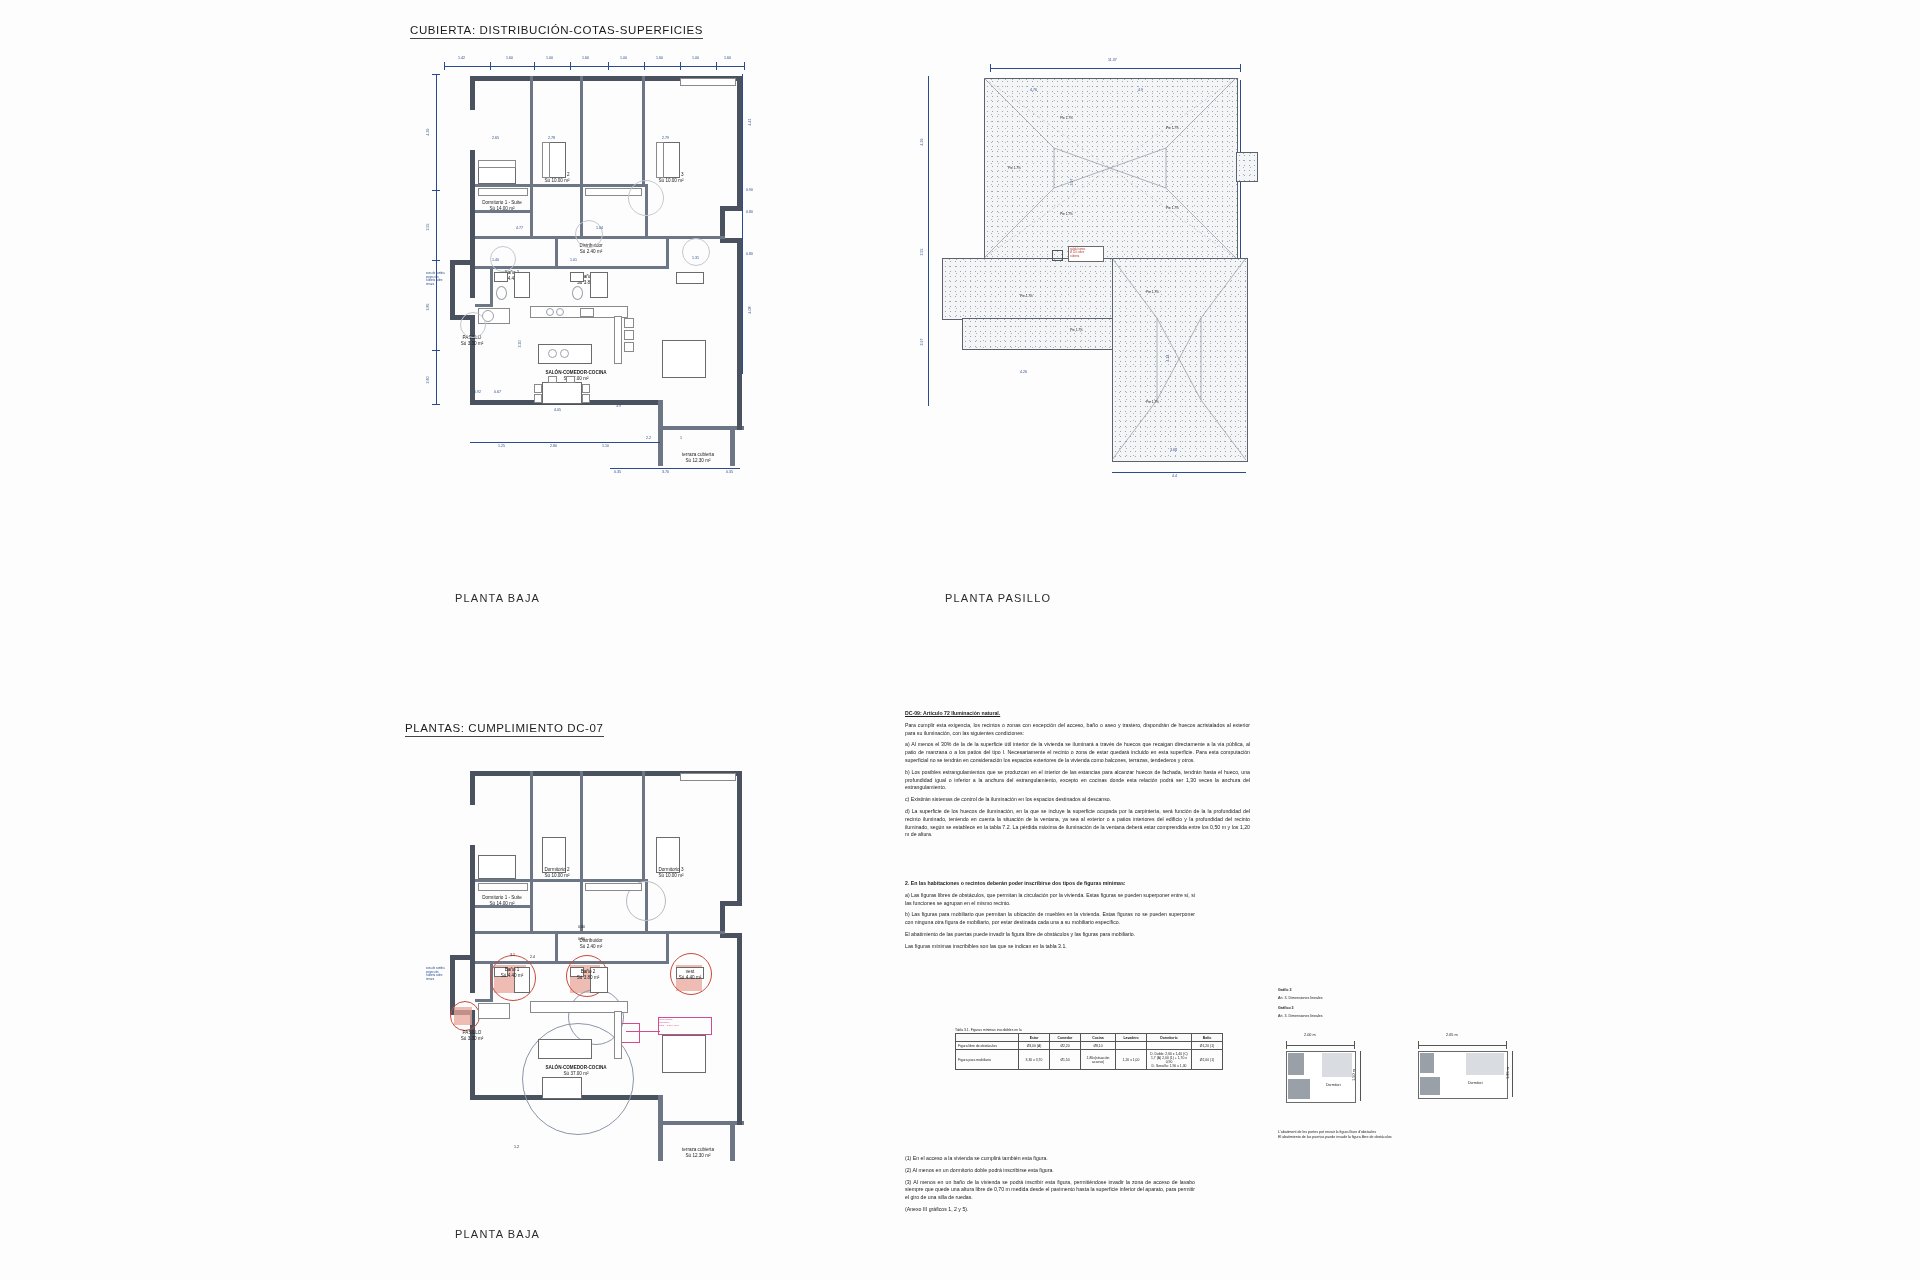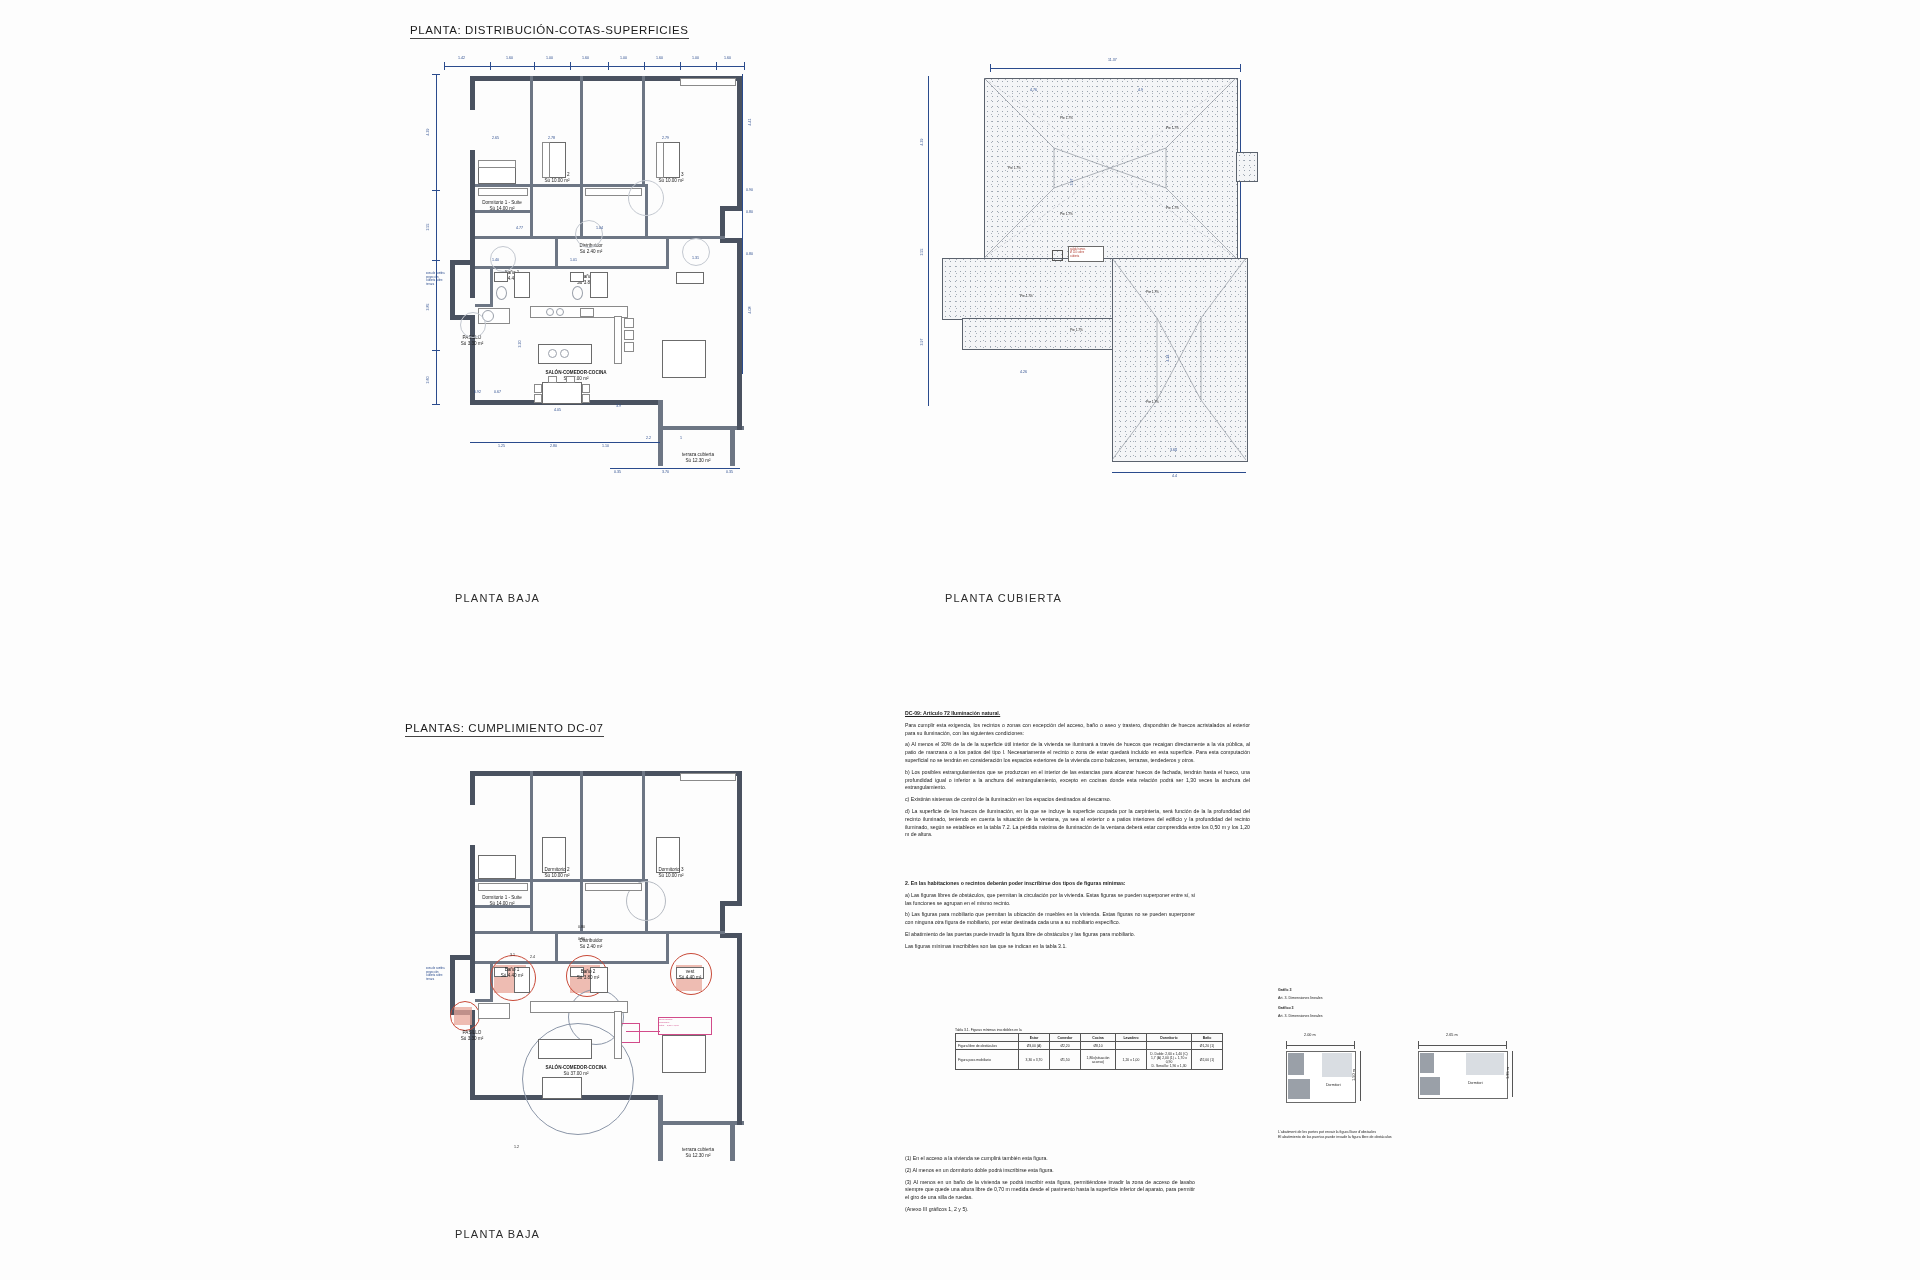--- a/index.html
+++ b/index.html
@@ -65,21 +65,21 @@
   .gdark{position:absolute;background:#9aa0a8;}
   .gnote{position:absolute;font-size:3.6px;color:#1b1b1b;}
   .gdim{position:absolute;font-size:3.8px;color:#1b1b1b;}
 </style>
 </head>
 <body>
 
 <div class="sheet">
 
   <div class="abs" style="left:410px;top:20px;">
-    <span class="ttl">PLANTA: DISTRIBUCIÓN-COTAS-SUPERFICIES</span>
+    <span class="ttl">CUBIERTA: DISTRIBUCIÓN-COTAS-SUPERFICIES</span>
   </div>
 
   <div class="plan" id="p1" style="left:430px;top:60px;width:380px;height:420px;">
 
     <div class="dimline h" style="left:14px;top:6px;width:300px;"></div>
     <div class="dimline v" style="left:14px;top:2px;height:8px;"></div>
     <div class="dimline v" style="left:60px;top:2px;height:8px;"></div>
     <div class="dimline v" style="left:104px;top:2px;height:8px;"></div>
     <div class="dimline v" style="left:140px;top:2px;height:8px;"></div>
     <div class="dimline v" style="left:178px;top:2px;height:8px;"></div>
@@ -334,21 +334,21 @@
     <div class="dim" style="left:218px;top:28px;">4.9</div>
     <div class="dim" style="left:100px;top:310px;">4.26</div>
     <div class="dim" style="left:250px;top:388px;">3.64</div>
     <div class="dim" style="left:148px;top:120px;transform:rotate(-90deg);">3.97</div>
     <div class="dim" style="left:244px;top:296px;transform:rotate(-90deg);">4.34</div>
 
     <div class="dimline h" style="left:192px;top:412px;width:134px;"></div>
     <div class="dim" style="left:252px;top:414px;">4.4</div>
   </div>
 
-  <div class="caption abs" style="left:945px;top:592px;">PLANTA CUBIERTA</div>
+  <div class="caption abs" style="left:945px;top:592px;">PLANTA PASILLO</div>
 
   <div class="abs" style="left:405px;top:718px;">
     <span class="ttl">PLANTAS: CUMPLIMIENTO DC-07</span>
   </div>
 
   <div class="plan" id="p3" style="left:430px;top:755px;width:380px;height:470px;">
 
     <div class="wall" style="left:40px;top:16px;width:272px;height:5px;"></div>
     <div class="wall" style="left:40px;top:16px;width:5px;height:34px;"></div>
     <div class="wall" style="left:40px;top:90px;width:5px;height:88px;"></div>

